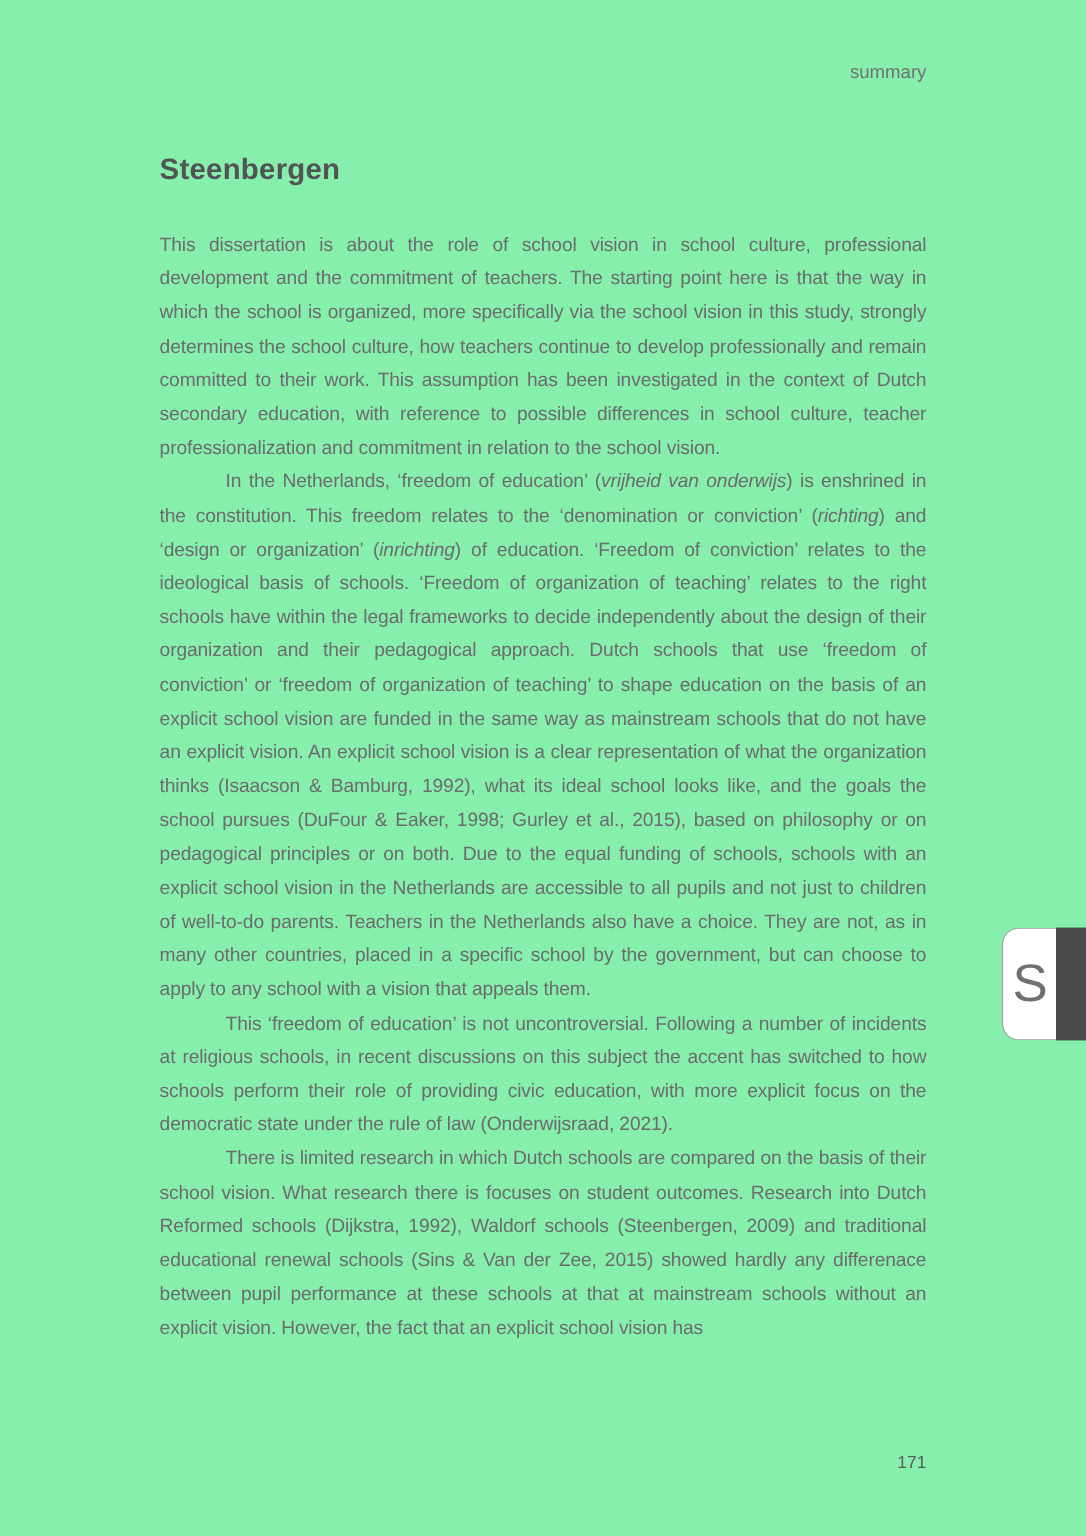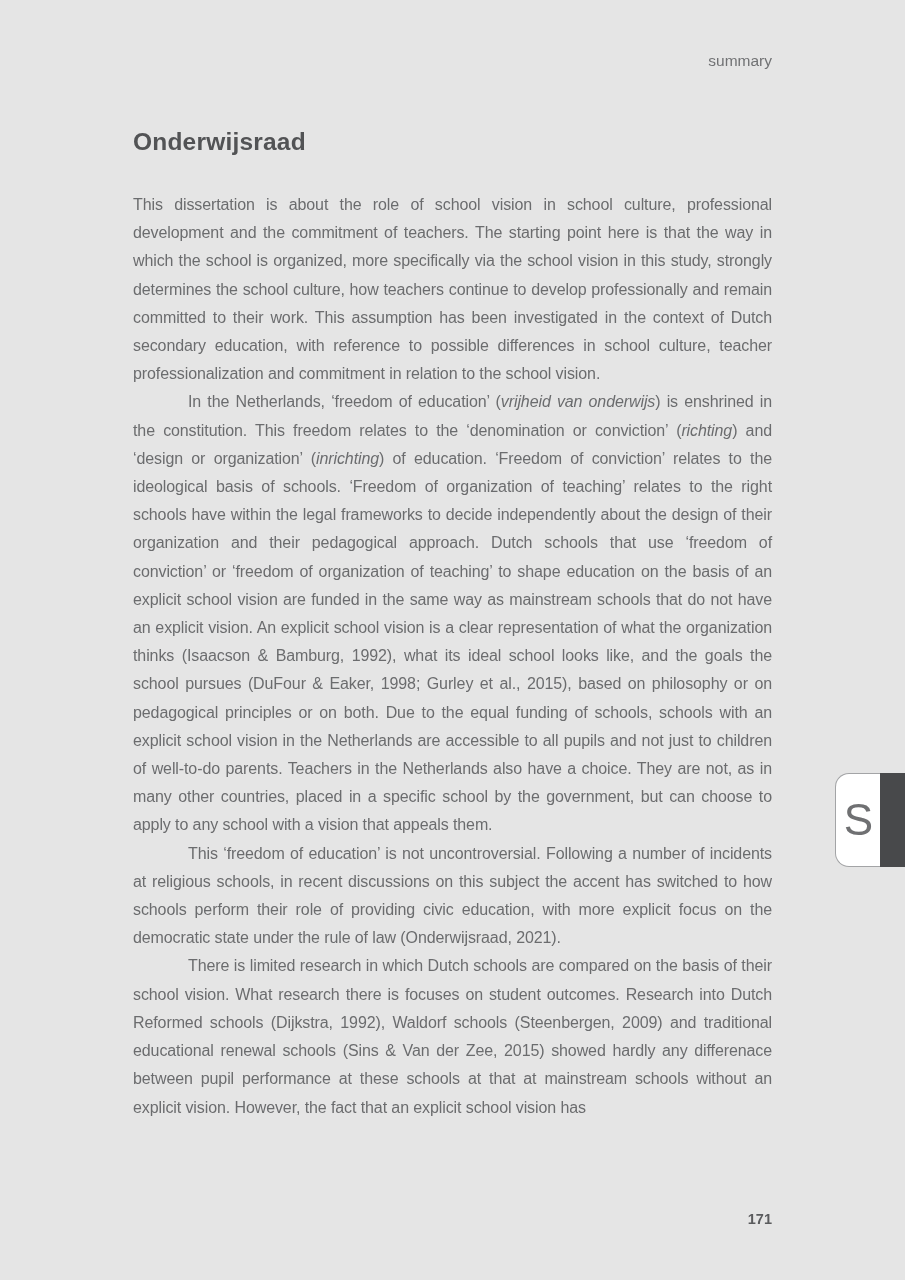--- a/index.html
+++ b/index.html
@@ -4,21 +4,21 @@
 <style>
   html, body {
     margin: 0;
     padding: 0;
     background: #ffffff;
   }
   .page {
     position: relative;
     width: 905px;
     height: 1280px;
-    background: #e5e5e5;
+    background: #86efac;
     font-family: "Liberation Sans", sans-serif;
     overflow: hidden;
   }
   .running-head {
     position: absolute;
     top: 53px;
     right: 133px;
     font-size: 15.5px;
     line-height: 16px;
     color: #717274;
@@ -93,31 +93,30 @@
     width: 25px;
     height: 94px;
     background: #48494b;
   }
   .page-number {
     position: absolute;
     top: 1211px;
     right: 133px;
     font-size: 14.5px;
     color: #5a5b5d;
-    font-weight: bold;
   }
 </style>
 </head>
 <body>
 
 <div class="page">
 
   <div class="running-head">summary</div>
 
-  <h1 class="section-heading" style="color: rgb(82, 83, 85);">Onderwijsraad</h1>
+  <h1 class="section-heading" style="color: rgb(82, 83, 85);">Steenbergen</h1>
 
   <div class="body-text" style="color: rgb(107, 108, 110);">
       <p class="para"><span>This dissertation is about the role of school vision in school culture, professional development and the commitment of teachers. The starting point here is that the way in which the school is organized, more specifically via the school vision in this study, strongly determines the school culture, how teachers continue to develop professionally and remain committed to their work. This assumption has been investigated in the context of Dutch secondary education, with reference to possible differences in school culture, teacher professionalization and commitment in relation to the school vision.</span></p>
       <p class="para indent"><span>In the Netherlands, ‘freedom of education’ (</span><em>vrijheid van onderwijs</em><span>) is enshrined in the constitution. This freedom relates to the ‘denomination or conviction’ (</span><em>richting</em><span>) and ‘design or organization’ (</span><em>inrichting</em><span>) of education. ‘Freedom of conviction’ relates to the ideological basis of schools. ‘Freedom of organization of teaching’ relates to the right schools have within the legal frameworks to decide independently about the design of their organization and their pedagogical approach. Dutch schools that use ‘freedom of conviction’ or ‘freedom of organization of teaching’ to shape education on the basis of an explicit school vision are funded in the same way as mainstream schools that do not have an explicit vision. An explicit school vision is a clear representation of what the organization thinks (Isaacson &amp; Bamburg, 1992), what its ideal school looks like, and the goals the school pursues (DuFour &amp; Eaker, 1998; Gurley et al., 2015), based on philosophy or on pedagogical principles or on both. Due to the equal funding of schools, schools with an explicit school vision in the Netherlands are accessible to all pupils and not just to children of well-to-do parents. Teachers in the Netherlands also have a choice. They are not, as in many other countries, placed in a specific school by the government, but can choose to apply to any school with a vision that appeals them.</span></p>
       <p class="para indent"><span>This ‘freedom of education’ is not uncontroversial. Following a number of incidents at religious schools, in recent discussions on this subject the accent has switched to how schools perform their role of providing civic education, with more explicit focus on the democratic state under the rule of law (Onderwijsraad, 2021).</span></p>
       <p class="para indent"><span>There is limited research in which Dutch schools are compared on the basis of their school vision. What research there is focuses on student outcomes. Research into Dutch Reformed schools (Dijkstra, 1992), Waldorf schools (Steenbergen, 2009) and traditional educational renewal schools (Sins &amp; Van der Zee, 2015) showed hardly any differenace between pupil performance at these schools at that at mainstream schools without an explicit vision. However, the fact that an explicit school vision has</span></p>
     </div>
 
   <div class="side-tab">
     <div class="tab-card" style="border-color: rgb(163, 164, 166);"></div>

